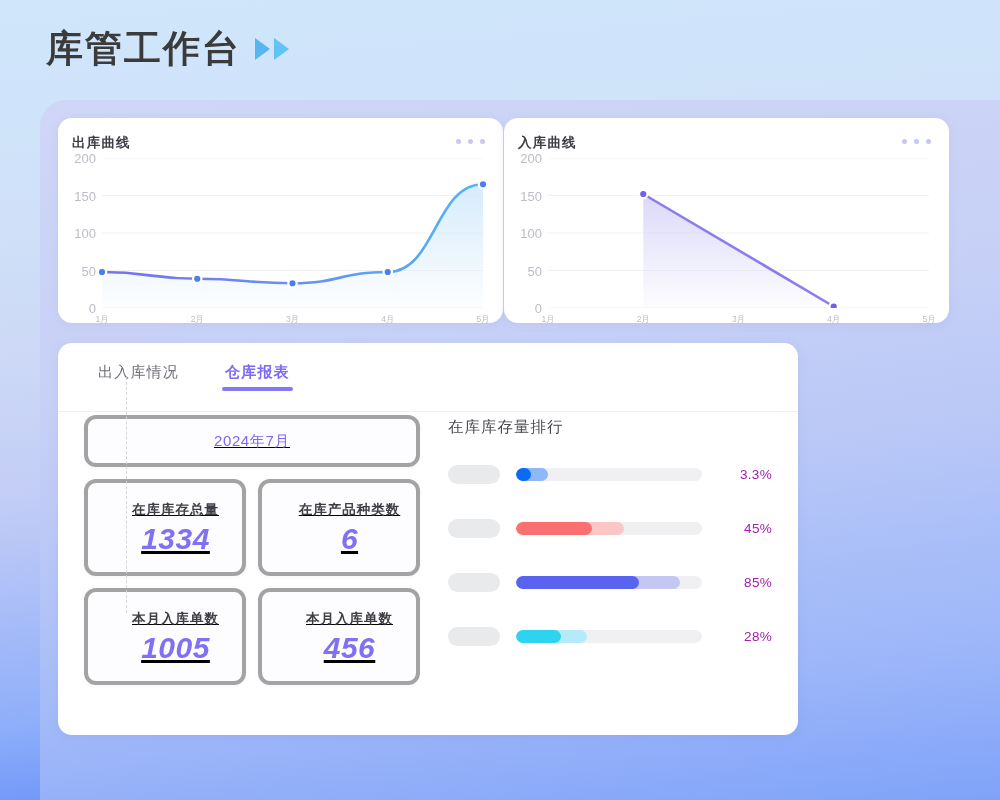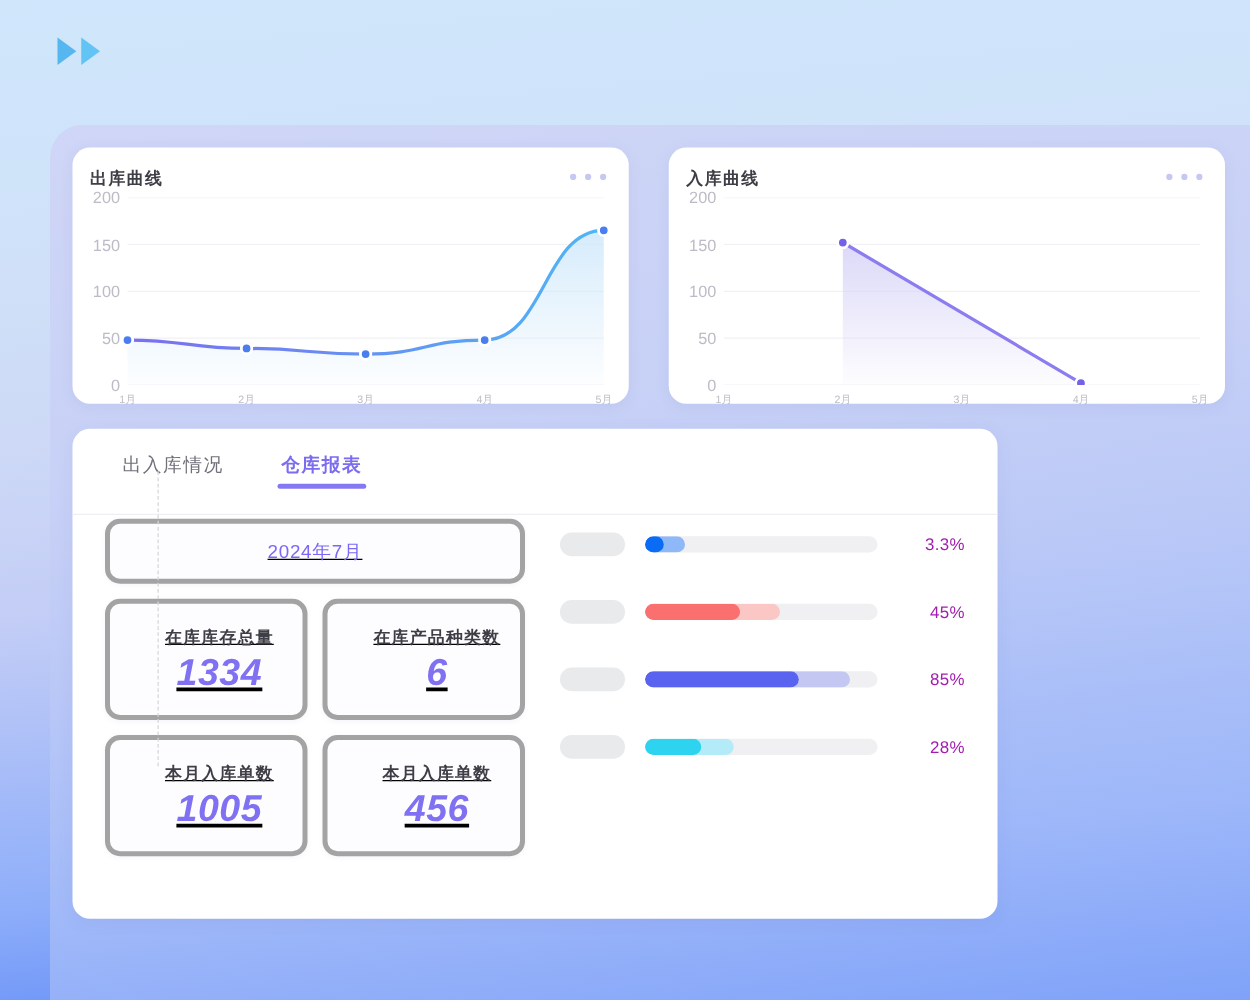--- a/index.html
+++ b/index.html
@@ -41,21 +41,21 @@
     background: linear-gradient(170deg,
       rgba(207,213,246,0.95) 0%,
       rgba(199,208,246,0.9) 35%,
       rgba(170,191,248,0.75) 70%,
       rgba(150,178,250,0.6) 100%);
     border-radius: 26px 0 0 0;
     padding: 18px 18px 0 18px;
   }
 
   
-  #charts-row { display: flex; gap: 32px; }
+  #charts-row { display: flex; gap: 1px; }
   .chart-card {
     background: #ffffff;
     border-radius: 14px;
     width: 445px; height: 205px;
     box-shadow: 0 2px 10px rgba(110,120,190,0.10);
     position: relative;
     padding: 16px 14px 8px 14px;
   }
   .card-head {
     display: flex; justify-content: space-between; align-items: flex-start;
@@ -159,20 +159,21 @@
   }
   #rank-guide {
     position: absolute; left: 68px; top: 34px; width: 1px; height: 236px;
     border-left: 1px dashed #d6d6da;
   }
 </style>
 </head>
 <body>
 
 <div id="page-title-row">
+  <div id="page-title">库管工作台</div>
   <div class="arrows">
     <span class="tri"></span>
     <span class="tri second"></span>
   </div>
 </div>
 
 <div id="outer-panel">
 
   <div id="charts-row">
 
@@ -296,20 +297,21 @@
             <div class="stat-value">1005</div>
           </div>
           <div class="stat-card stat-box">
             <div class="stat-label">本月入库单数</div>
             <div class="stat-value">456</div>
           </div>
         </div>
       </div>
 
       <div id="ranking-col">
+        <div id="ranking-title">在库库存量排行</div>
         <div id="rank-guide"></div>
         <div id="rank-rows">
             <div class="rank-row">
               <div class="rank-pill"></div>
               <div class="rank-track">
                 <div class="rank-fill secondary" style="width: 17%; background: rgb(143, 184, 248);"></div>
                 <div class="rank-fill primary" style="width: 8%; background: rgb(10, 108, 245);"></div>
               </div>
               <div class="rank-pct">3.3%</div>
             </div>

